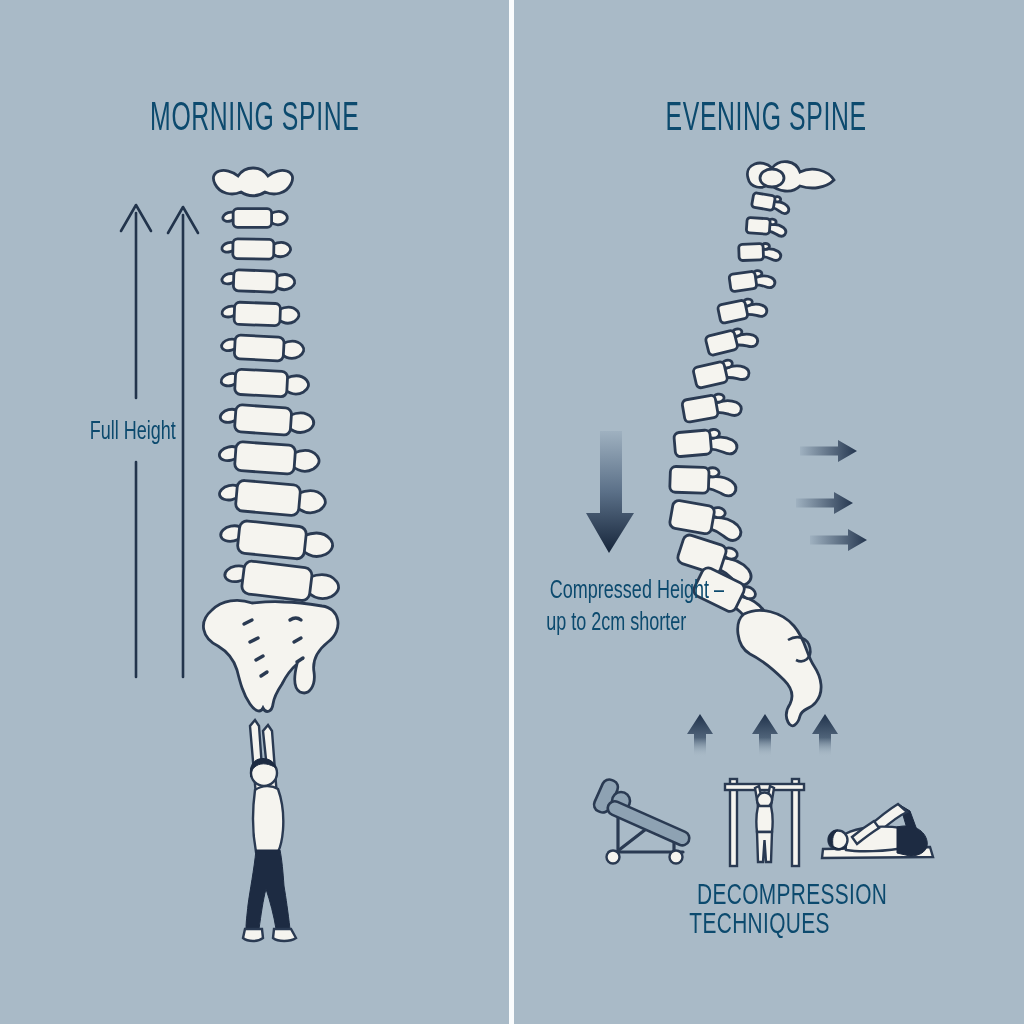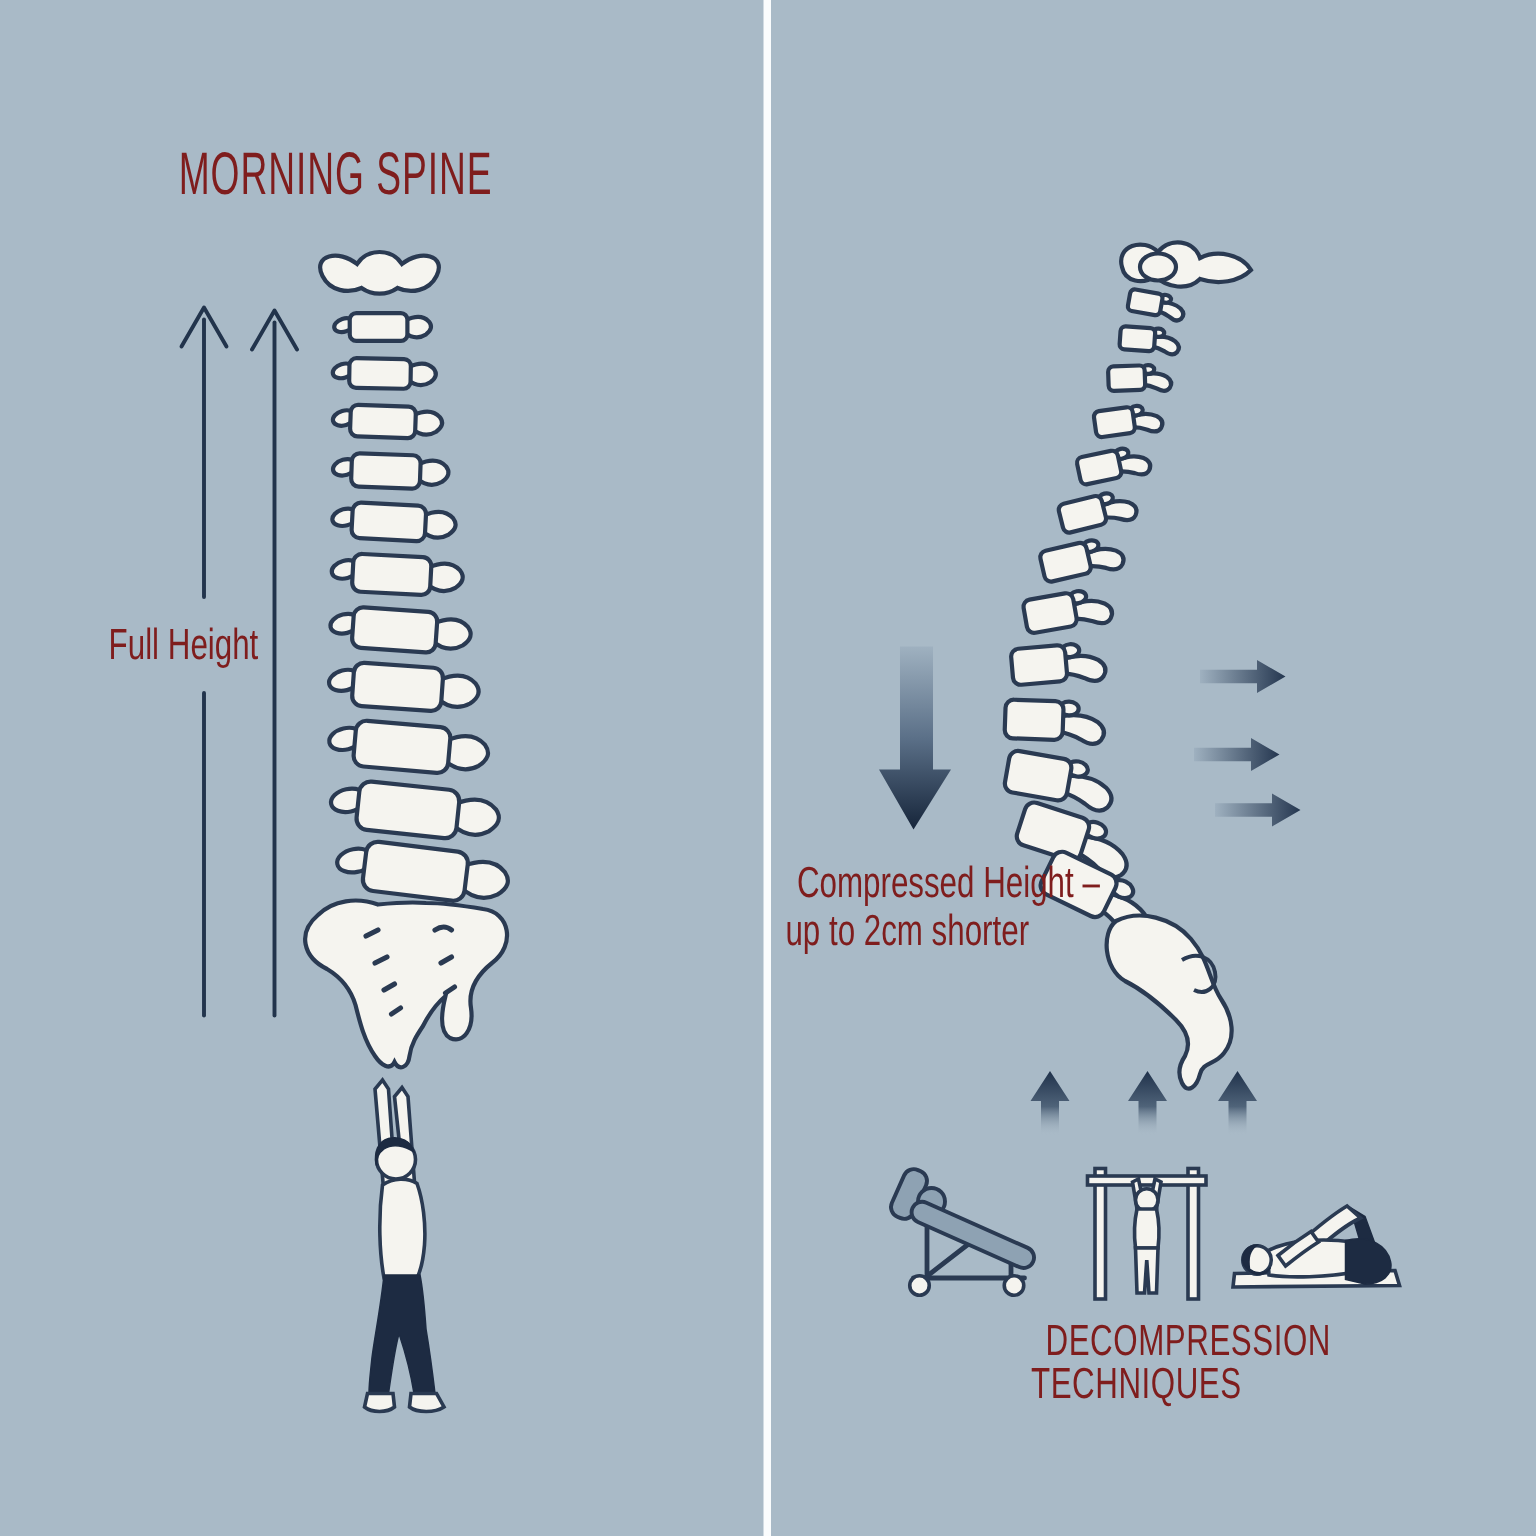--- a/index.html
+++ b/index.html
@@ -9,25 +9,25 @@
     background:#a9bac7;
     overflow:hidden;
     font-family:"Liberation Sans", sans-serif;
     color:#24334a;
   }
   .art{position:absolute;inset:0;}
   .divider{
     position:absolute;left:509px;top:0;width:5px;height:1024px;
     background:#fafcfd;
   }
-  .txt{position:absolute;color:#7f1d1d;text-decoration:underline;}
+  .txt{position:absolute;text-align:center;color:#0c4a6e;text-decoration:underline;}
   .cond{display:inline-block;transform:scaleX(.62);transform-origin:50% 50%;white-space:nowrap;}
   .cond2{display:inline-block;transform:scaleX(.72);transform-origin:50% 50%;white-space:nowrap;}
   .title{font-size:40px;letter-spacing:1px;font-weight:normal;}
-  .label{font-size:29px;line-height:32px;}
+  .label{font-size:25px;line-height:32px;}
   .label-sm{font-size:29px;line-height:29px;letter-spacing:.5px;}
   .bone{fill:#f5f4ef;stroke:#2a3a52;stroke-width:2.8;vector-effect:non-scaling-stroke;}
   .ink-line{stroke:#22344c;fill:none;}
   .steel{fill:#8ea2b3;stroke:#2a3a52;stroke-width:2.6;}
   .white-part{fill:#f5f4ef;stroke:#2a3a52;stroke-width:2.4;}
   .navy-part{fill:#1d2b42;stroke:#1d2b42;stroke-width:1;}
 </style>
 </head>
 <body>
 
@@ -202,26 +202,29 @@
         C838,850 844,849 847,845 C844,851 835,852 829,843 Z"></path>
     </g>
   </svg>
 
   <div class="divider"></div>
 
   <div class="txt title" style="left:55px;top:94px;width:400px;">
     <span class="cond">MORNING SPINE</span>
   </div>
 
+  <div class="txt title" style="left:566px;top:94px;width:400px;">
+    <span class="cond">EVENING SPINE</span>
+  </div>
 
   <div class="txt label" style="left:53px;top:414px;width:160px;">
     <span class="cond2">Full Height</span>
   </div>
 
-  <div class="txt label" style="left:492px;top:573px;width:200px;">
+  <div class="txt label" style="left:516px;top:573px;width:200px;">
     <span class="cond2">Compressed Height –</span><br>
     <span class="cond2">up to 2cm shorter</span>
   </div>
 
   <div class="txt label-sm" style="left:660px;top:880px;width:200px;">
     <span class="cond2">DECOMPRESSION</span><br>
     <span class="cond2">TECHNIQUES</span>
   </div>
 
 </div>

